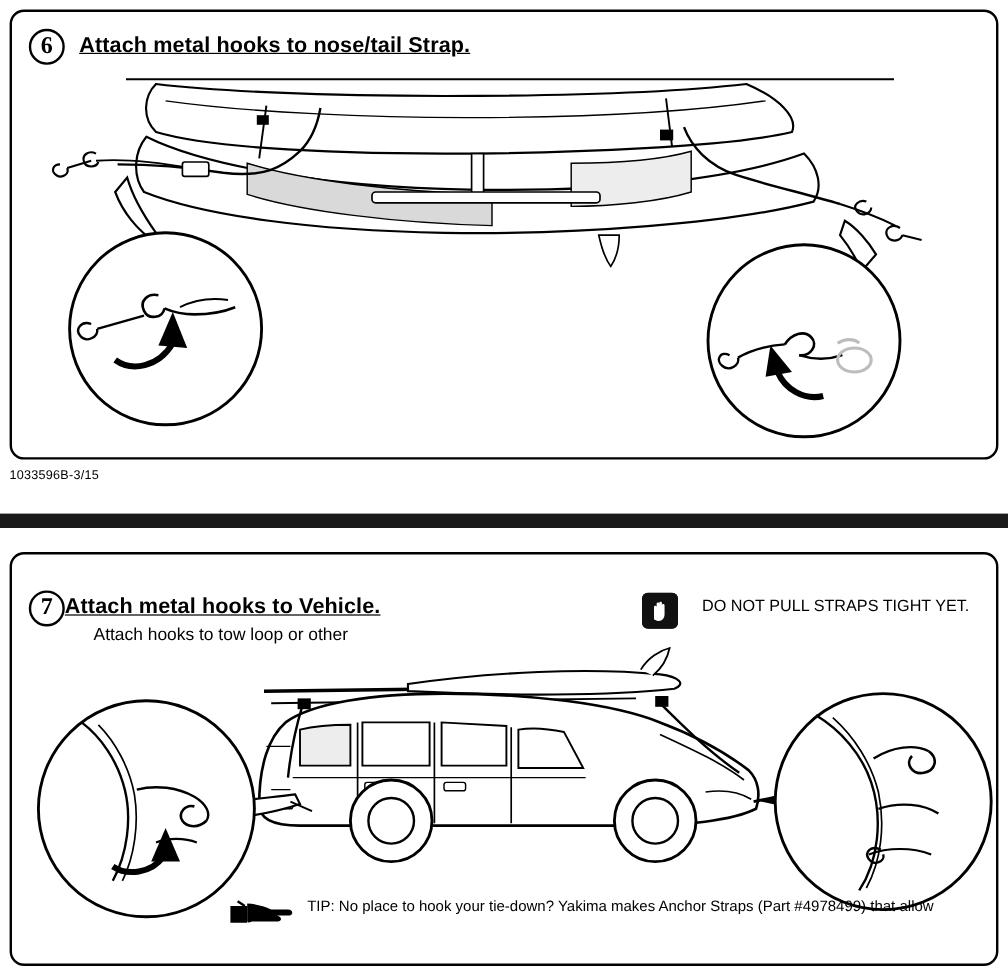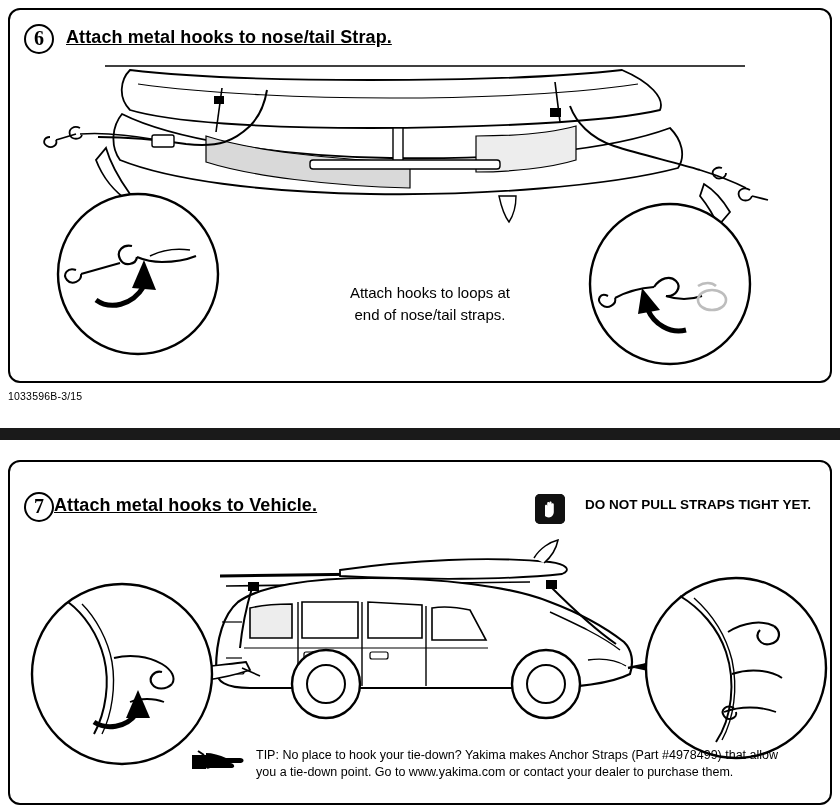--- a/index.html
+++ b/index.html
@@ -108,21 +108,21 @@
     left: 525px;
     top: 32px;
     width: 280px;
   }
   #warning-text {
     position: absolute;
     left: 50px;
     top: 2px;
     font-size: 13.5px;
     line-height: 18px;
-    font-weight: bold;
+    font-weight: normal;
   }
   #hand-stop-icon {
     position: absolute;
     left: 0;
     top: 0;
     width: 30px;
     height: 30px;
     background: #111;
     border-radius: 5px;
   }
@@ -227,38 +227,34 @@
       <path d="M605 288 C 616 282, 630 278, 644 277" class="nofill" stroke="#000" stroke-width="2"></path>
       <path d="M644 277 C 650 268, 660 265, 666 271 C 672 277, 666 287, 656 286" class="nofill" stroke="#000" stroke-width="2.2"></path>
       <path d="M656 286 C 668 290, 680 290, 692 286" class="nofill" stroke="#000" stroke-width="2"></path>
       <ellipse cx="702" cy="290" rx="14" ry="10" fill="none" stroke="#bdbdbd" stroke-width="2.6"></ellipse>
       <path d="M688 276 C 694 272, 702 272, 706 276" class="nofill" stroke="#bdbdbd" stroke-width="2.6"></path>
 
       <path d="M676 320 C 660 324, 644 314, 638 300" class="nofill" stroke="#000" stroke-width="5"></path>
       <path d="M632 278 L 650 300 L 628 304 Z" fill="#000"></path>
     </svg>
 
-    <div id="caption-step6">
-      <span>Attach hooks to loops at</span><br>
-      <span>end of nose/tail straps.</span>
-    </div>
   </div>
 
   <div id="part-number">1033596B-3/15</div>
 
   <div id="divider-bar"></div>
 
   <div class="panel" id="panel-step7">
 
     <div class="step-badge" style="left:14px; top:30px;">7</div>
 
     <div class="step-title" style="left:44px; top:33px;">Attach metal hooks to Vehicle.</div>
 
     <div class="step-sub" style="left:68px; top:58px; width:330px;">
-      <br>
+      <span>Attach hooks to tow loop or other</span><br>
     </div>
 
     <div id="warning-block">
       <div id="hand-stop-icon">
         <svg width="30" height="30" viewBox="0 0 30 30">
           <rect x="0" y="0" width="30" height="30" rx="5" fill="#111"></rect>
           <path d="M10 22 L10 12 C10 10.4 12.2 10.4 12.2 12 L12.2 9.2 C12.2 7.6 14.4 7.6 14.4 9.2
                    L14.4 8.6 C14.4 7 16.6 7 16.6 8.6 L16.6 10.4 C16.6 9 18.8 9 18.8 10.6
                    L18.8 18 C18.8 21 16.6 23.4 14 23.4 C11.8 23.4 10 22 10 22 Z" fill="#ffffff"></path>
         </svg>
@@ -340,17 +336,16 @@
 
     <div id="tip-block">
       <svg width="60" height="34" viewBox="0 0 60 34" style="position:absolute; left:0; top:-4px;">
         <path d="M2 12 L2 26 L16 26 L16 12 Z" fill="#000"></path>
         <path d="M16 10 C 22 10, 30 12, 36 15 L 50 15 C 54 15, 55 19, 51 20
                  L 40 20 C 44 20, 46 24, 42 25 L 20 25 C 18 26, 16 26, 16 24 Z" fill="#000"></path>
         <path d="M8 8 L 14 12" stroke="#000" stroke-width="2" fill="none"></path>
       </svg>
       <div id="tip-text">
         <span>TIP: No place to hook your tie-down? Yakima makes Anchor Straps (Part #4978499) that allow</span><br>
-        <span>you a tie-down point. Go to www.yakima.com or contact your dealer to purchase them.</span>
       </div>
     </div>
   </div>
 </div>
 
 </body></html>

